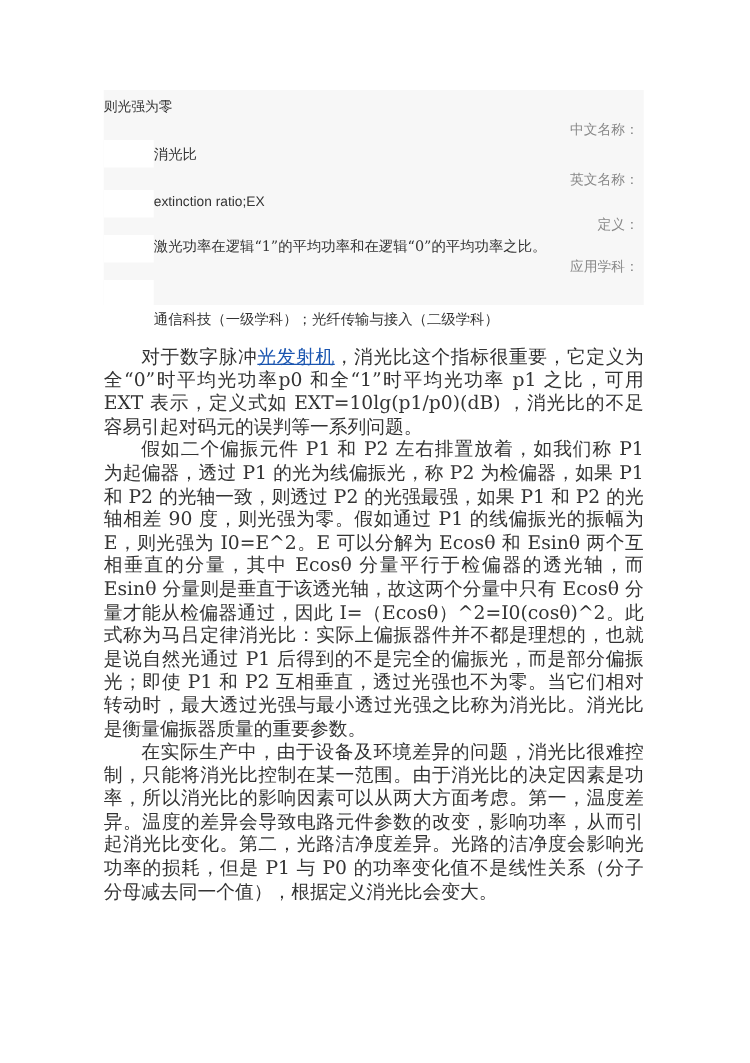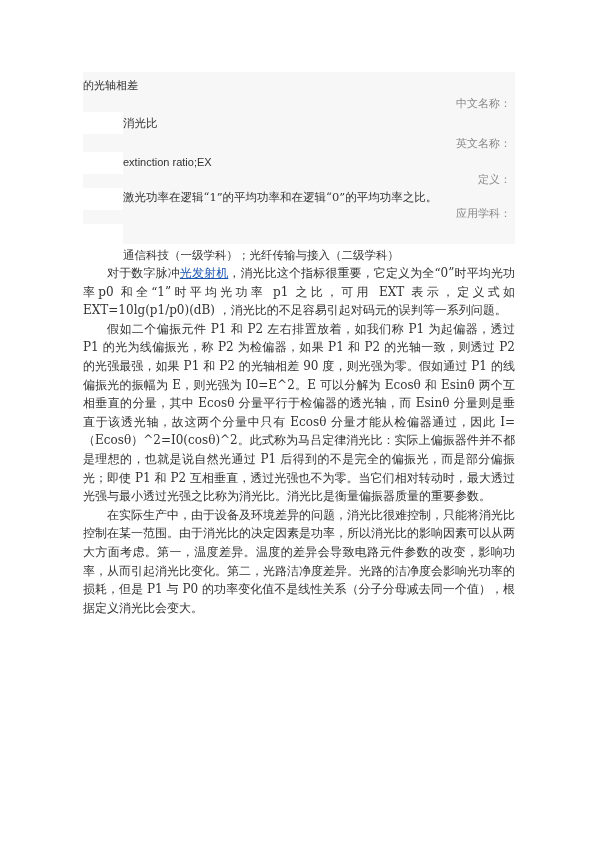--- a/index.html
+++ b/index.html
@@ -5,30 +5,30 @@
     html, body { margin: 0; padding: 0; background: #ffffff; }
     body { width: 600px; height: 850px; position: relative; overflow: hidden;
            font-family: "DejaVu Serif", "Liberation Serif", serif; color: #222; }
     .page { position: absolute; left: 83px; top: 72px; width: 432px; }
     .defbox { position: relative; background: #f7f7f7; width: 432px; height: 172px; }
     .defbox .title { position: absolute; left: 0; top: 6px; font-size: 11px; color: #333; }
     .defbox .lbl { position: absolute; right: 4px; font-size: 11px; color: #888; margin-left: 23px; }
     .defbox .val { position: absolute; left: 40px; font-size: 11.5px; color: #333; }
     .defbox .val.sans { font-family: "Liberation Sans", "DejaVu Sans", sans-serif; font-size: 11px; }
     .whitecut { position: absolute; left: 0; width: 40px; background: #ffffff; }
-    .body-text { margin-top: 20px; font-size: 12px; line-height: 18.6px; color: #333; text-align: justify; }
+    .body-text { margin-top: 32px; font-size: 15px; line-height: 18.6px; color: #333; text-align: justify; }
     .body-text p { margin: 0; text-indent: 2em; }
     .link { color: #1a55b0; text-decoration: underline; }
   </style>
 </head>
 <body>
 
 <div class="page">
   <div class="defbox">
-    <div class="title">的光轴相差</div>
+    <div class="title">则光强为零</div>
 
     <div class="whitecut" style="top:40px;height:22px;"></div>
     <div class="lbl" style="top:24px;">中文名称：</div>
     <div class="val" style="top:44px;">消光比</div>
 
     <div class="whitecut" style="top:80px;height:22px;"></div>
     <div class="lbl" style="top:64px;">英文名称：</div>
     <div class="val sans" style="top:84px;">extinction ratio;EX</div>
 
     <div class="whitecut" style="top:116px;height:22px;"></div>

